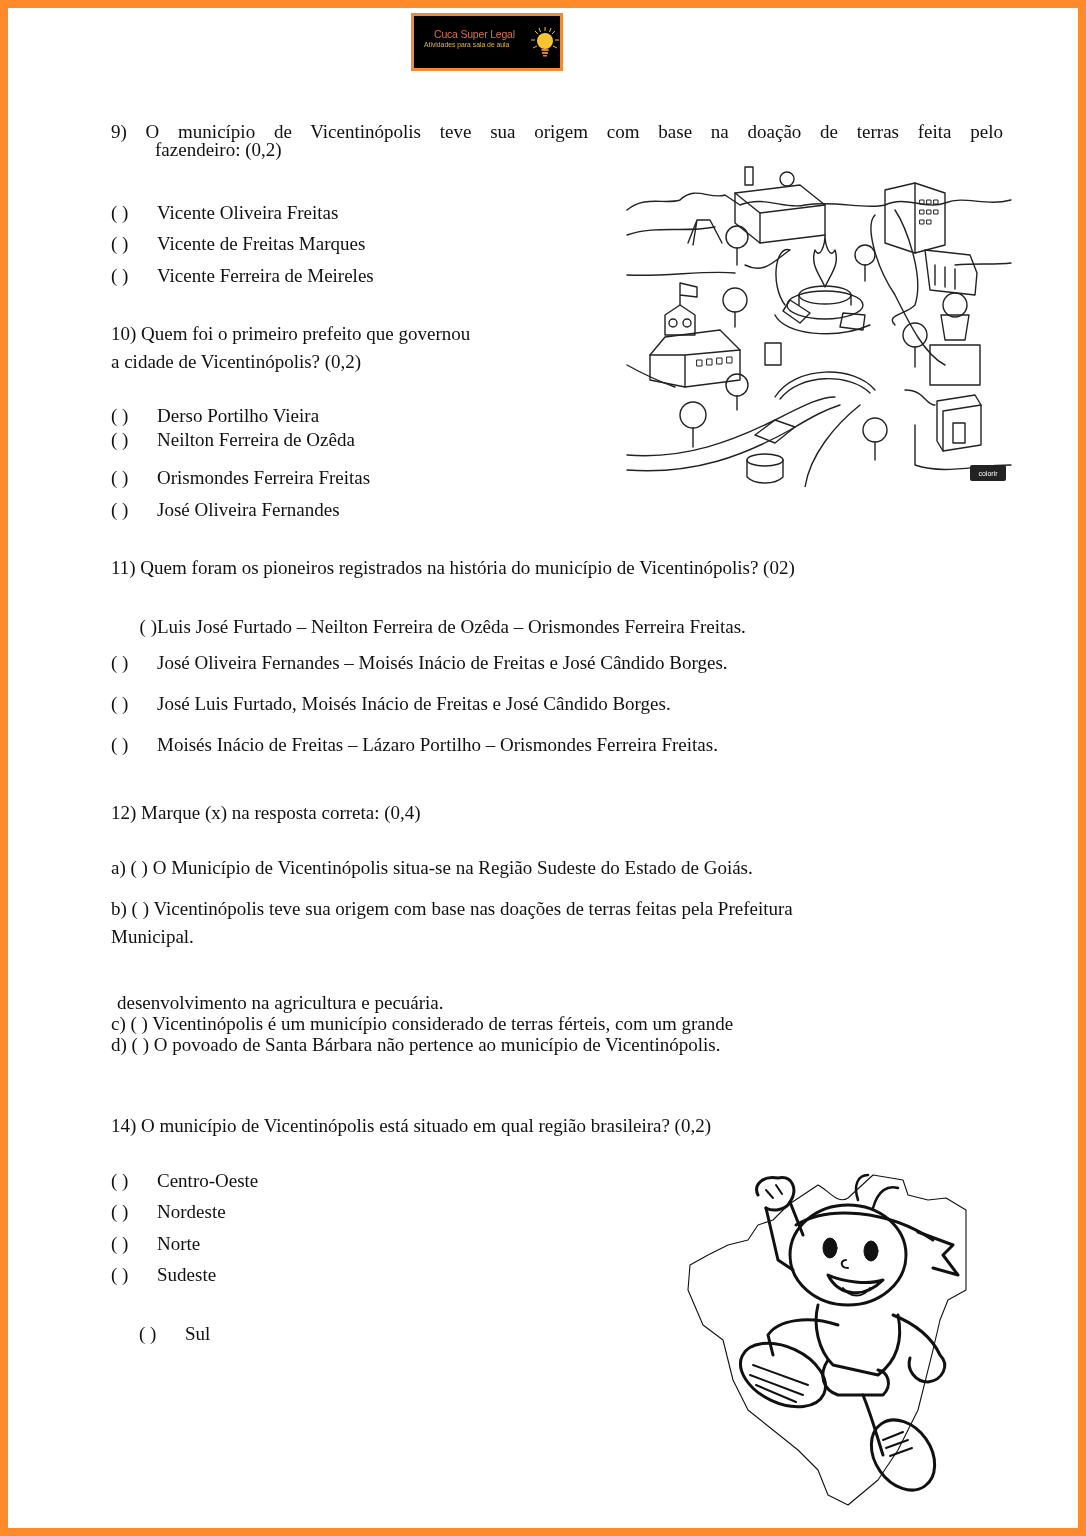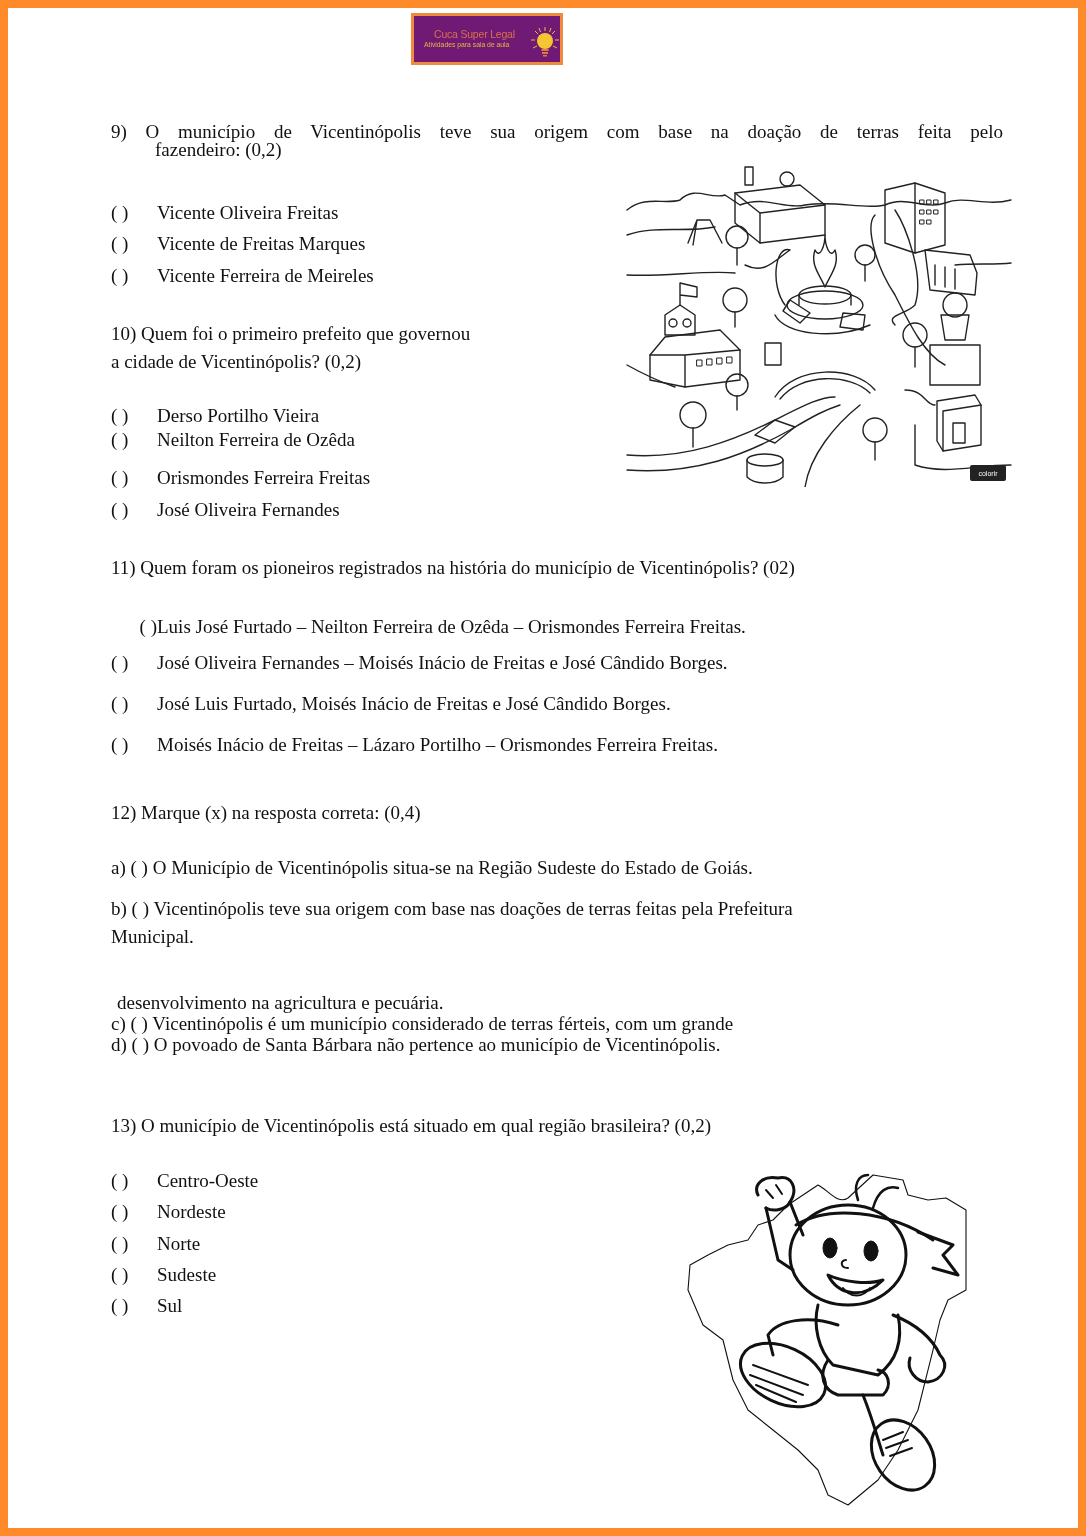--- a/index.html
+++ b/index.html
@@ -7,22 +7,22 @@
     width: 1086px; height: 1536px; position: relative; overflow: hidden;
     background: #ffffff;
     font-family: "Liberation Serif", "DejaVu Serif", serif;
     color: #111;
   }
   .frame {
     position: absolute; left: 0; top: 0; width: 1086px; height: 1536px;
     box-sizing: border-box; border: 8px solid #ff8a2a; pointer-events: none;
   }
   .logo {
-    position: absolute; left: 411px; top: 13px; width: 152px; height: 52px;
-    box-sizing: border-box; border: 3px solid #f08a3c; background: #701a75;
+    position: absolute; left: 411px; top: 13px; width: 152px; height: 58px;
+    box-sizing: border-box; border: 3px solid #f08a3c; background: #000000;
     font-family: "Liberation Sans", sans-serif;
   }
   .logo .t1 { position: absolute; left: 20px; top: 12px; font-size: 10.5px; color: #d9704a; letter-spacing: -0.2px; }
   .logo .t2 { position: absolute; left: 10px; top: 25px; font-size: 6.8px; color: #e8b640; white-space: nowrap; }
   .logo .sun { position: absolute; left: 116px; top: 10px; width: 30px; height: 32px; }
 
   .txt { position: absolute; font-size: 19px; line-height: 24px; white-space: nowrap; }
   .q { left: 111px; }
   .opt { left: 111px; }
   .paren { display: inline-block; width: 46px; }
@@ -185,26 +185,26 @@
 <div class="txt opt" style="top:733px;"><span class="paren">(    )</span><span>Moisés Inácio de Freitas – Lázaro Portilho – Orismondes Ferreira Freitas.</span></div>
 
 <div class="txt q" style="top:801px;">12) Marque (x) na resposta correta: (0,4)</div>
 <div class="txt opt" style="top:856px;"><span>a)</span> <span>(    )</span> <span>O Município de Vicentinópolis situa-se na Região Sudeste do Estado de Goiás.</span></div>
 <div class="txt opt" style="top:897px;"><span>b)</span> <span>(    )</span> <span>Vicentinópolis teve sua origem com base nas doações de terras feitas pela Prefeitura</span></div>
 <div class="txt opt" style="top:925px;">Municipal.</div>
 <div class="txt opt" style="top:964px;margin-top:48px;"><span>c)</span> <span>(    )</span> <span>Vicentinópolis é um município considerado de terras férteis, com um grande</span></div>
 <div class="txt opt" style="top:991px; left:117px;">desenvolvimento na agricultura e pecuária.</div>
 <div class="txt opt" style="top:1033px;"><span>d)</span> <span>(    )</span> <span>O povoado de Santa Bárbara não pertence ao município de Vicentinópolis.</span></div>
 
-<div class="txt q" style="top:1114px;">13) O município de Vicentinópolis está situado em qual região brasileira? (0,2)</div>
+<div class="txt q" style="top:1114px;">14) O município de Vicentinópolis está situado em qual região brasileira? (0,2)</div>
 <div class="txt opt" style="top:1169px;"><span class="paren">(    )</span><span>Centro-Oeste</span></div>
 <div class="txt opt" style="top:1200px;"><span class="paren">(    )</span><span>Nordeste</span></div>
 <div class="txt opt" style="top:1232px;"><span class="paren">(    )</span><span>Norte</span></div>
 <div class="txt opt" style="top:1263px;"><span class="paren">(    )</span><span>Sudeste</span></div>
-<div class="txt opt" style="top:1294px;"><span class="paren">(    )</span><span>Sul</span></div>
+<div class="txt opt" style="top:1322px;margin-left:28px;"><span class="paren">(    )</span><span>Sul</span></div>
 
 <svg class="kid" viewBox="0 0 290 370" fill="none" stroke="#111" stroke-linejoin="round" stroke-linecap="round">
 
   <path stroke-width="1.1" d="M140 35 C150 40 160 55 170 48 L195 25 L225 30 L230 45 L250 50 L268 48 L288 60 L288 140 L270 150 L262 170 L255 200 L240 260 L220 300 L200 330 L170 355 L150 345 L140 320 L120 300 L95 280 L70 260 L55 230 L45 190 L25 175 L10 140 L12 115 L30 105 L50 95 L70 90 L80 75 L95 70 L110 55 Z"></path>
 
   <path stroke-width="3" d="M80 45 C75 35 85 25 100 28 C115 25 120 40 112 52 C108 60 95 62 88 58"></path>
   <path stroke-width="2" d="M88 40 L95 48 M98 35 L104 44"></path>
   <path stroke-width="3" d="M88 58 L100 110 L115 120 M112 52 L125 85"></path>
 
   <ellipse cx="170" cy="105" rx="58" ry="50" stroke-width="3"></ellipse>

